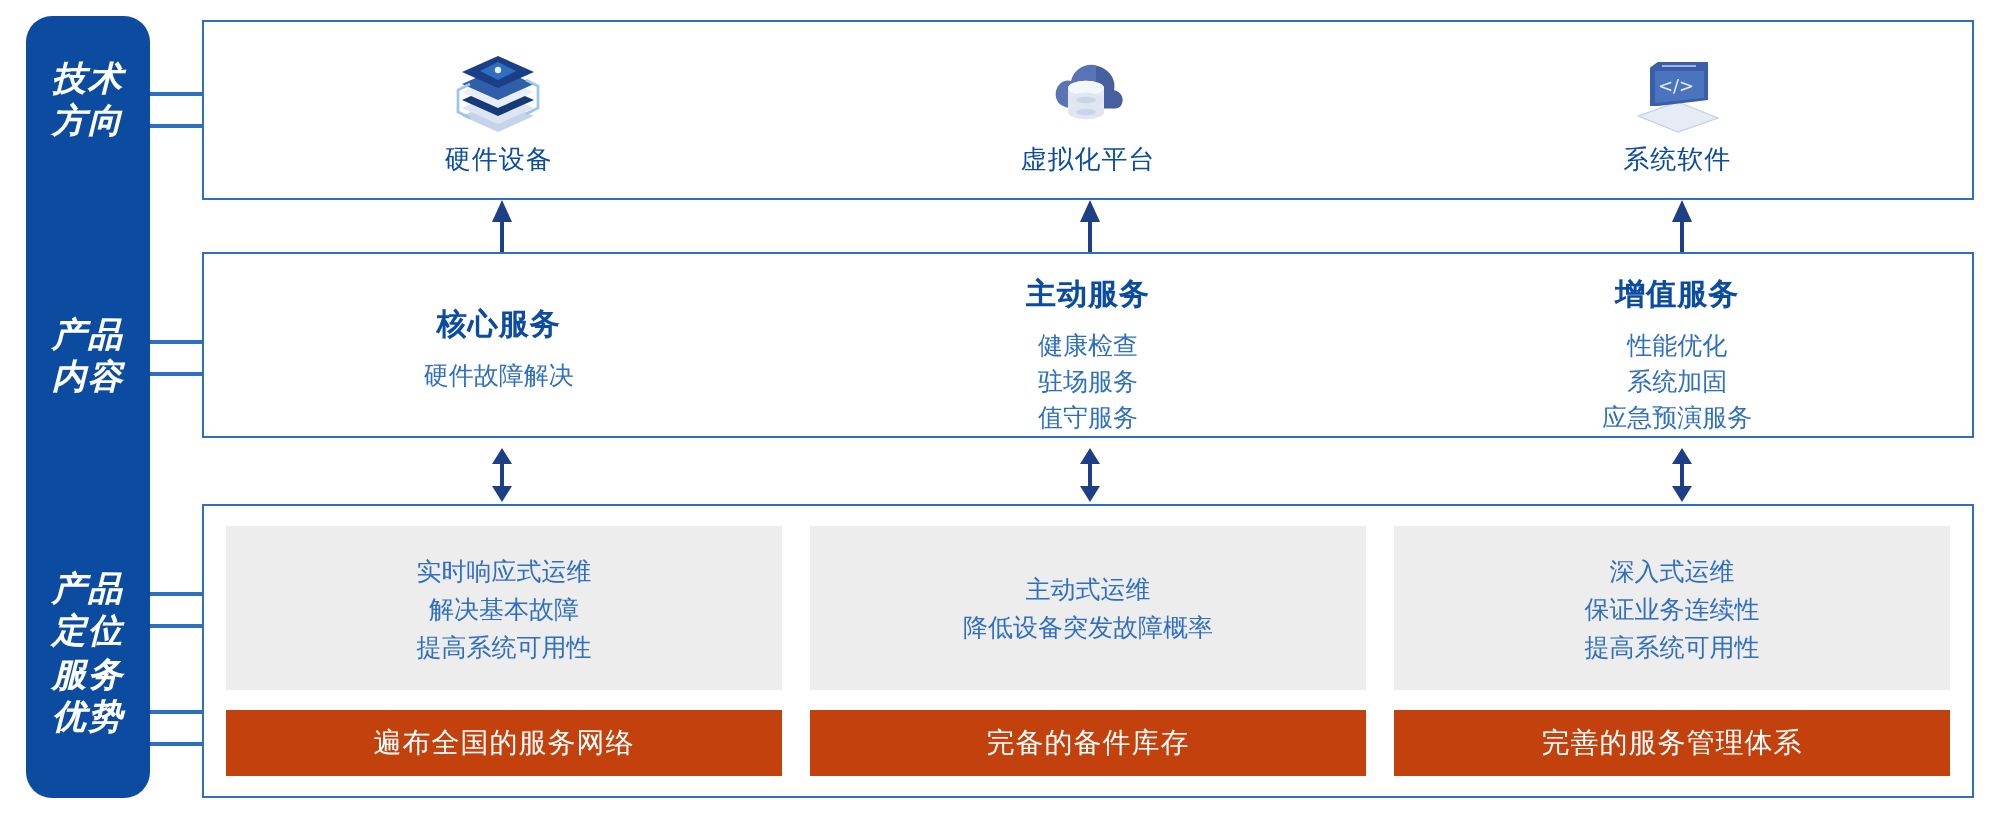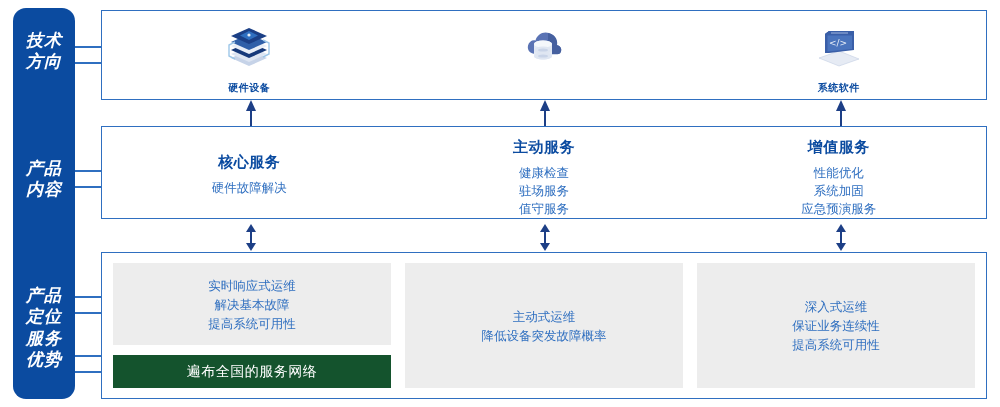--- a/index.html
+++ b/index.html
@@ -37,40 +37,40 @@
   }
   #sec-tech{left:101px;top:10px;width:886px;height:90px;}
   #sec-content{left:101px;top:126px;width:886px;height:93px;}
   #sec-bottom{left:101px;top:252px;width:886px;height:147px;}
 
   
   .tech-cols{position:absolute;left:0;top:0;width:100%;height:100%;display:flex;}
   .tech-col{flex:1;display:flex;flex-direction:column;align-items:center;justify-content:flex-start;padding-top:9px;}
   .tech-icon{width:64px;height:48px;display:block;}
   .tech-name{
-    margin-top:13px;color:#0b4ba0;font-weight:bold;font-size:10px;letter-spacing:.5px;
+    margin-top:3px;color:#0b4ba0;font-weight:normal;font-size:13px;letter-spacing:.5px;
   }
 
   
   .content-cols{position:absolute;left:0;top:0;width:100%;height:100%;display:flex;}
   .content-col{flex:1;display:flex;flex-direction:column;align-items:center;justify-content:flex-start;padding-top:11px;}
   .c-title{color:#0b4ba0;font-weight:bold;font-size:15px;letter-spacing:.5px;margin-bottom:7px;}
   .c-item{color:#2f6fc0;font-size:12.5px;line-height:18px;}
   .c-col-offset{padding-top:26px;}
 
   
   .bot-cols{position:absolute;left:11px;top:10px;right:11px;bottom:10px;display:flex;gap:14px;}
   .bot-col{flex:1;display:flex;flex-direction:column;}
   .bot-grey{
     flex:1;background:#ededed;display:flex;flex-direction:column;
     align-items:center;justify-content:center;
   }
   .bot-grey .g-line{color:#2f6fc0;font-size:12.5px;line-height:19px;}
   .bot-blue{
-    margin-top:10px;height:33px;background:#14532d;
+    margin-top:10px;height:33px;background:#c2410c;
     display:flex;align-items:center;justify-content:center;
     color:#ffffff;font-size:14px;letter-spacing:.5px;
   }
 
   
   .arrow-svg{position:absolute;}
 </style>
 </head>
 <body>
 
@@ -132,20 +132,21 @@
             <path d="M38,13.5 C44,15.5 46,21 45,25.3 C49,26 50.6,30.2 48.2,33.2 C46.7,34.6 44.4,34.2 42.4,34.2 L36,34.2 L36,13.2 Z" fill="#46609f"></path>
             <ellipse cx="31" cy="24" rx="9" ry="3.6" fill="#eef2f8"></ellipse>
             <path d="M22,24 L22,36 C22,38 26,39.6 31,39.6 C36,39.6 40,38 40,36 L40,24 Z" fill="#e4eaf4"></path>
             <ellipse cx="31" cy="24" rx="9" ry="3.6" fill="#f4f7fb"></ellipse>
             <ellipse cx="31" cy="30" rx="9" ry="3.6" fill="#dfe6f2"></ellipse>
             <ellipse cx="31" cy="36" rx="9" ry="3.6" fill="#dfe6f2"></ellipse>
             <ellipse cx="31" cy="30" rx="5" ry="1.6" fill="#c9d4e8"></ellipse>
             <ellipse cx="31" cy="36" rx="5" ry="1.6" fill="#c9d4e8"></ellipse>
           </g>
         </svg>
+        <div class="tech-name">虚拟化平台</div>
       </div>
 
       <div class="tech-col">
         <svg class="tech-icon" viewBox="0 0 64 48">
           <g>
             <polygon points="32,31 52,39 32,46 12,38" fill="#e6ebf4"></polygon>
             <polygon points="32,31 52,39 32,46 12,38" fill="none" stroke="#c3cfe3" stroke-width="0.6"></polygon>
             <polygon points="22,11 47,11 47,30 22,30" fill="#3a5fa8"></polygon>
             <polygon points="22,11 22,30 18,33 18,14" fill="#2a4a8c"></polygon>
             <polygon points="18,33 18,14 22,11 47,11 47,30 22,33" fill="#3a5fa8"></polygon>
@@ -224,26 +225,28 @@
           <div class="g-line">提高系统可用性</div>
         </div>
         <div class="bot-blue">遍布全国的服务网络</div>
       </div>
 
       <div class="bot-col">
         <div class="bot-grey">
           <div class="g-line">主动式运维</div>
           <div class="g-line">降低设备突发故障概率</div>
         </div>
+        <div class="bot-blue">完备的备件库存</div>
       </div>
 
       <div class="bot-col">
         <div class="bot-grey">
           <div class="g-line">深入式运维</div>
           <div class="g-line">保证业务连续性</div>
           <div class="g-line">提高系统可用性</div>
         </div>
+        <div class="bot-blue">完善的服务管理体系</div>
       </div>
 
     </div>
   </div>
 
 </div>
 
 </body></html>

